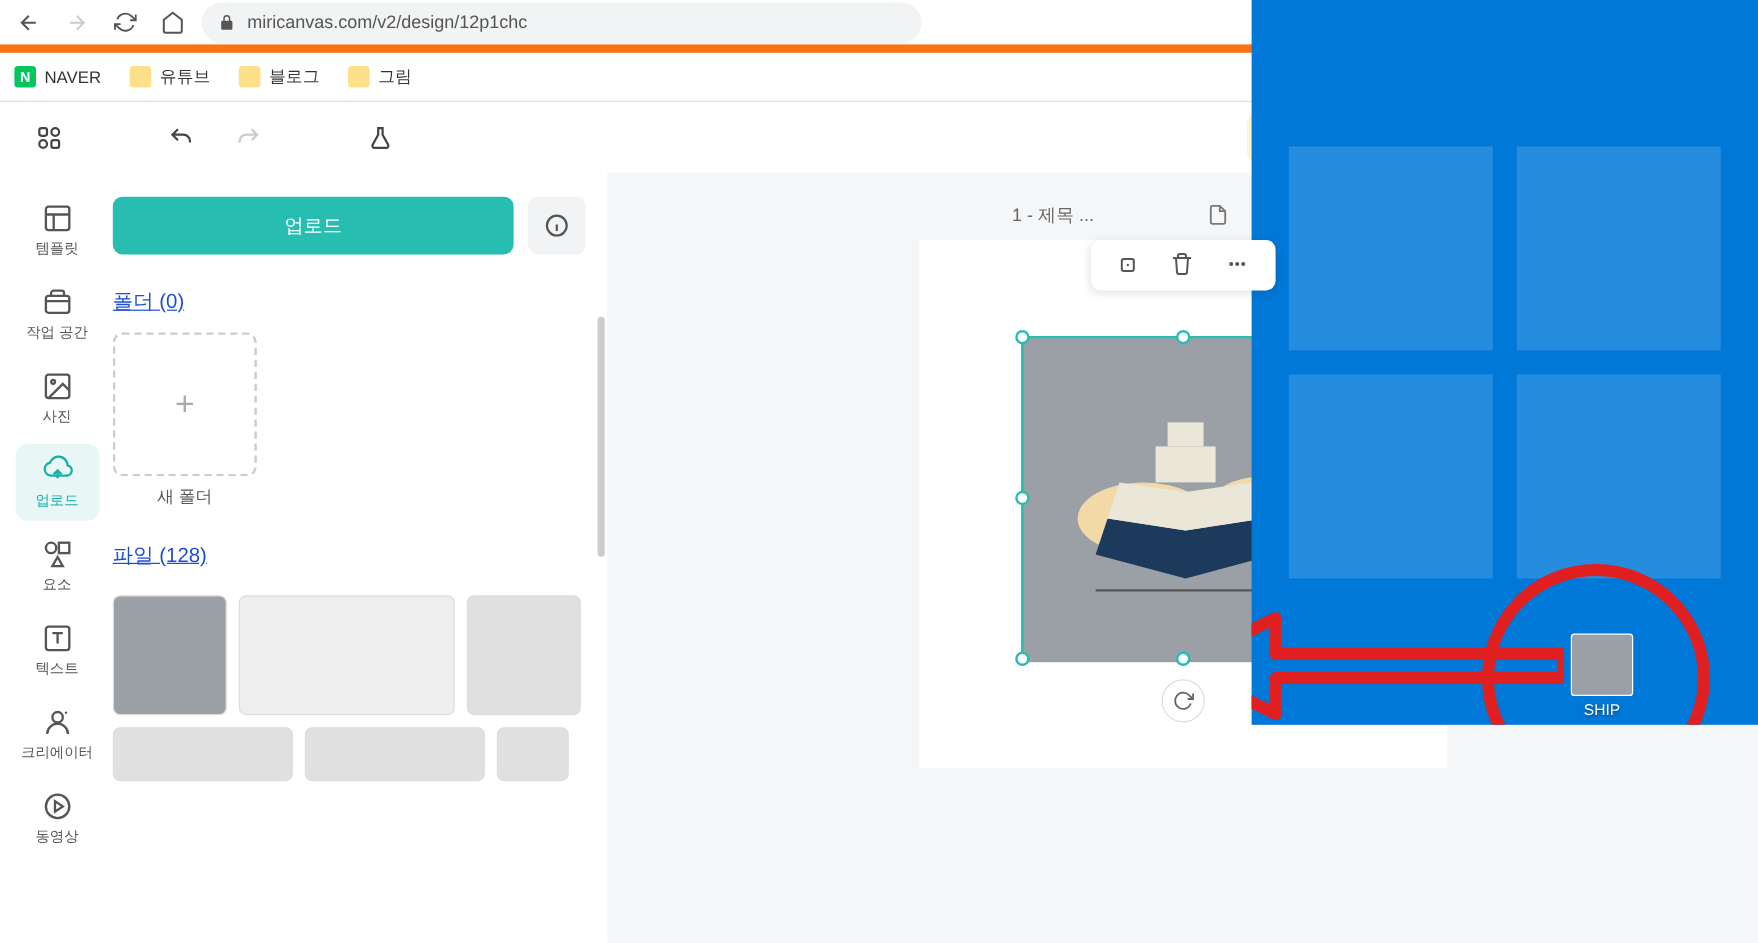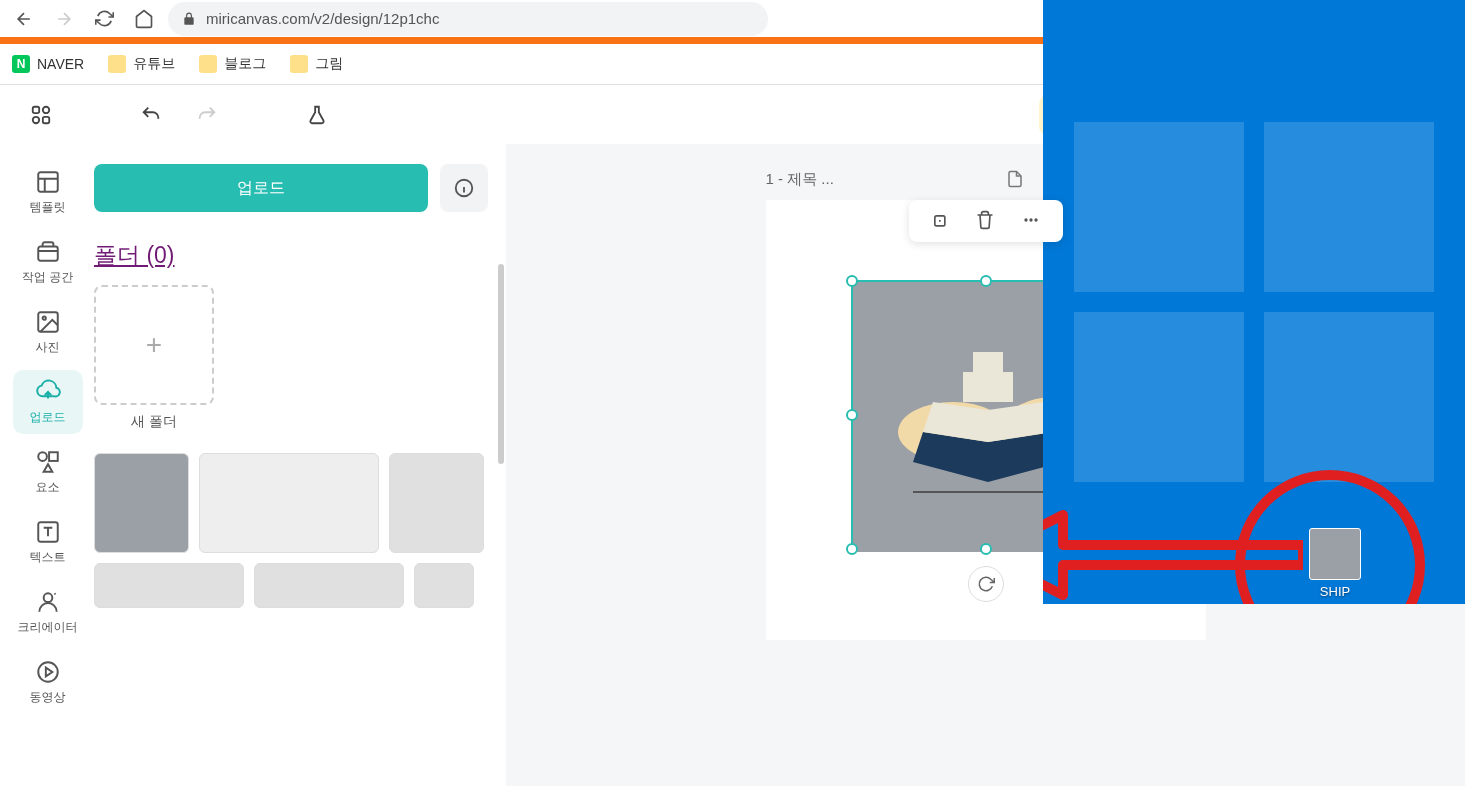--- a/index.html
+++ b/index.html
@@ -38,33 +38,33 @@
 .side-item { width: 70px; height: 64px; display: flex; flex-direction: column; align-items: center; justify-content: center; gap: 4px; font-size: 12px; color: #555; border-radius: 10px; margin-left: 19px; }
 .side-item.active { color: #1aafa7; background: #e8f7f6; }
 .side-item svg { width: 26px; height: 26px; }
 
 
 .left-panel { width: 430px; padding: 20px 18px 0 18px; display: flex; flex-direction: column; gap: 14px; position: relative; }
 .search-box { height: 48px; border: 1px solid #ddd; border-radius: 8px; display: flex; align-items: center; padding: 0 14px; gap: 10px; color: #999; font-size: 16px; }
 .upload-row { display: flex; gap: 12px; align-items: center; }
 .upload-btn { flex: 1; height: 48px; background: #28bdb1; color: #fff; border-radius: 8px; display: flex; align-items: center; justify-content: center; font-size: 16px; font-weight: 500; }
 .info-btn { width: 48px; height: 48px; background: #f1f3f4; border-radius: 8px; display: flex; align-items: center; justify-content: center; color: #555; }
-.section-title { font-size: 23px; color: #701a75; margin-top: 14px; text-decoration: underline; }
+.section-title { font-size: 17px; color: #1d4ed8; margin-top: 14px; text-decoration: underline; }
 .new-folder { width: 120px; height: 120px; border: 2px dashed #ccc; border-radius: 8px; display: flex; align-items: center; justify-content: center; color: #aaa; font-size: 28px; }
 .new-folder-lbl { font-size: 14px; color: #555; margin-top: 8px; text-align: center; width: 120px; }
 .file-grid { display: flex; flex-wrap: wrap; gap: 10px; margin-top: 8px; }
 .file-thumb { width: 95px; height: 100px; background: #e0e0e0; border-radius: 6px; border: 1px solid #ddd; }
 .file-thumb.w2 { width: 180px; background: #eee; }
 .scroll-track { position: absolute; right: 2px; top: 120px; width: 6px; height: 320px; }
 .scroll-thumb { width: 6px; height: 200px; background: #ccc; border-radius: 3px; }
 
 
 .canvas-area { flex: 1; background: #f5f6f7; display: flex; flex-direction: column; align-items: center; position: relative; padding-top: 24px; }
 .canvas-header { width: 440px; display: flex; align-items: center; gap: 14px; color: #666; font-size: 15px; margin-bottom: 10px; }
-.canvas-header .title { flex: 1; }
+.canvas-header .title { flex: 1; text-align: center; }
 .canvas-header .ic { width: 22px; height: 22px; display: flex; align-items: center; justify-content: center; color: #777; }
 .float-toolbar { position: absolute; top: 56px; left: 50%; transform: translateX(-50%); background: #fff; border-radius: 8px; box-shadow: 0 2px 8px rgba(0,0,0,0.12); display: flex; gap: 24px; padding: 10px 20px; z-index: 5; }
 .float-toolbar .ic { width: 22px; height: 22px; color: #555; }
 .canvas-page { width: 440px; height: 440px; background: #fff; margin-top: 0; position: relative; }
 .selection { position: absolute; top: 80px; left: 85px; width: 270px; height: 270px; border: 2px solid #28bdb1; background: #9aa0a6; }
 .handle { position: absolute; width: 12px; height: 12px; background: #fff; border: 2px solid #28bdb1; border-radius: 50%; }
 .handle.tl { top: -7px; left: -7px; }
 .handle.tr { top: -7px; right: -7px; }
 .handle.bl { bottom: -7px; left: -7px; }
 .handle.br { bottom: -7px; right: -7px; }
@@ -318,20 +318,21 @@
             <circle cx="12" cy="12" r="9"></circle>
             <path d="M12 8h.01M11 12h1v4h1"></path>
           </svg>
         </div>
     </div>
     <div class="section-title">폴더 (0)</div>
     <div>
       <div class="new-folder">+</div>
       <div class="new-folder-lbl">새 폴더</div>
     </div>
+    <div class="section-title">파일 (128)</div>
     <div class="file-grid">
       <div class="file-thumb" style="background:#9aa0a6"></div>
       <div class="file-thumb w2"></div>
       <div class="file-thumb"></div>
       <div class="file-thumb" style="width:150px;height:45px"></div>
       <div class="file-thumb" style="width:150px;height:45px"></div>
       <div class="file-thumb" style="width:60px;height:45px"></div>
     </div>
     <div class="scroll-track">
         <div class="scroll-thumb"></div>

